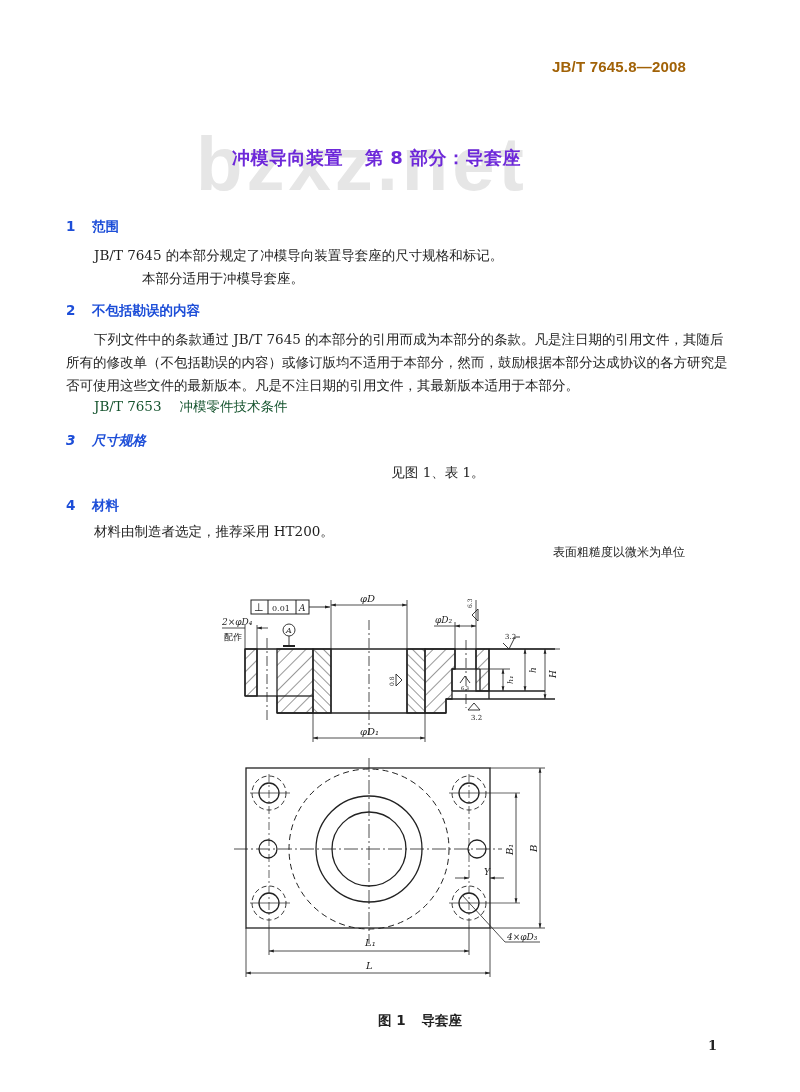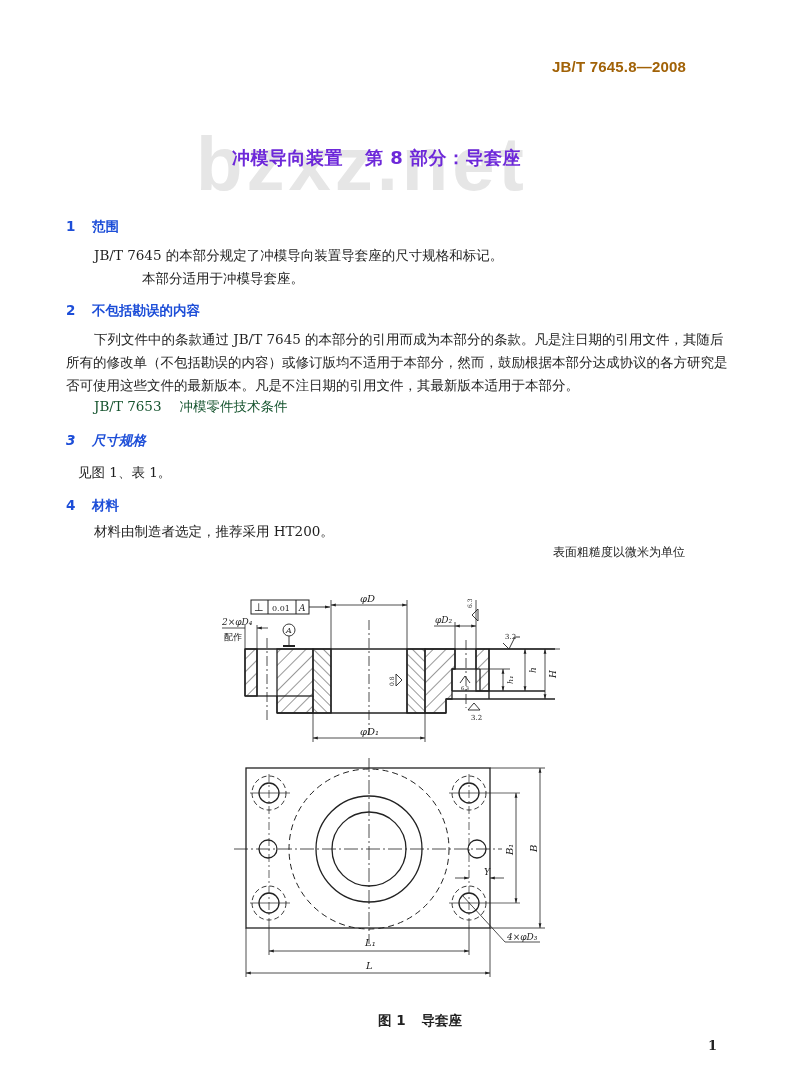--- a/index.html
+++ b/index.html
@@ -43,21 +43,21 @@
   <span class="num">2</span><span>不包括勘误的内容</span>
 </div>
 <div class="para indent" style="top:328px; width:664px;">下列文件中的条款通过 JB/T 7645 的本部分的引用而成为本部分的条款。凡是注日期的引用文件，其随后所有的修改单（不包括勘误的内容）或修订版均不适用于本部分，然而，鼓励根据本部分达成协议的各方研究是否可使用这些文件的最新版本。凡是不注日期的引用文件，其最新版本适用于本部分。</div>
 <div class="ref-line" style="top:398px;">
   <span>JB/T 7653</span><span class="gap"></span><span>冲模零件技术条件</span>
 </div>
 
 <div class="sec-head" style="top:432px;font-style:italic;">
   <span class="num">3</span><span>尺寸规格</span>
 </div>
-<div class="para" style="top:461px; left:78px;">见图 1、表 1。</div>
+<div class="para" style="top:461px; left:108px;text-align:center;">见图 1、表 1。</div>
 
 <div class="sec-head" style="top:497px;">
   <span class="num">4</span><span>材料</span>
 </div>
 <div class="para" style="top:520px; left:94px;">材料由制造者选定，推荐采用 HT200。</div>
 
 <div class="note-right">表面粗糙度以微米为单位</div>
 
 <svg class="drawing" viewBox="0 0 800 1092" xmlns="http://www.w3.org/2000/svg">
   <defs>

